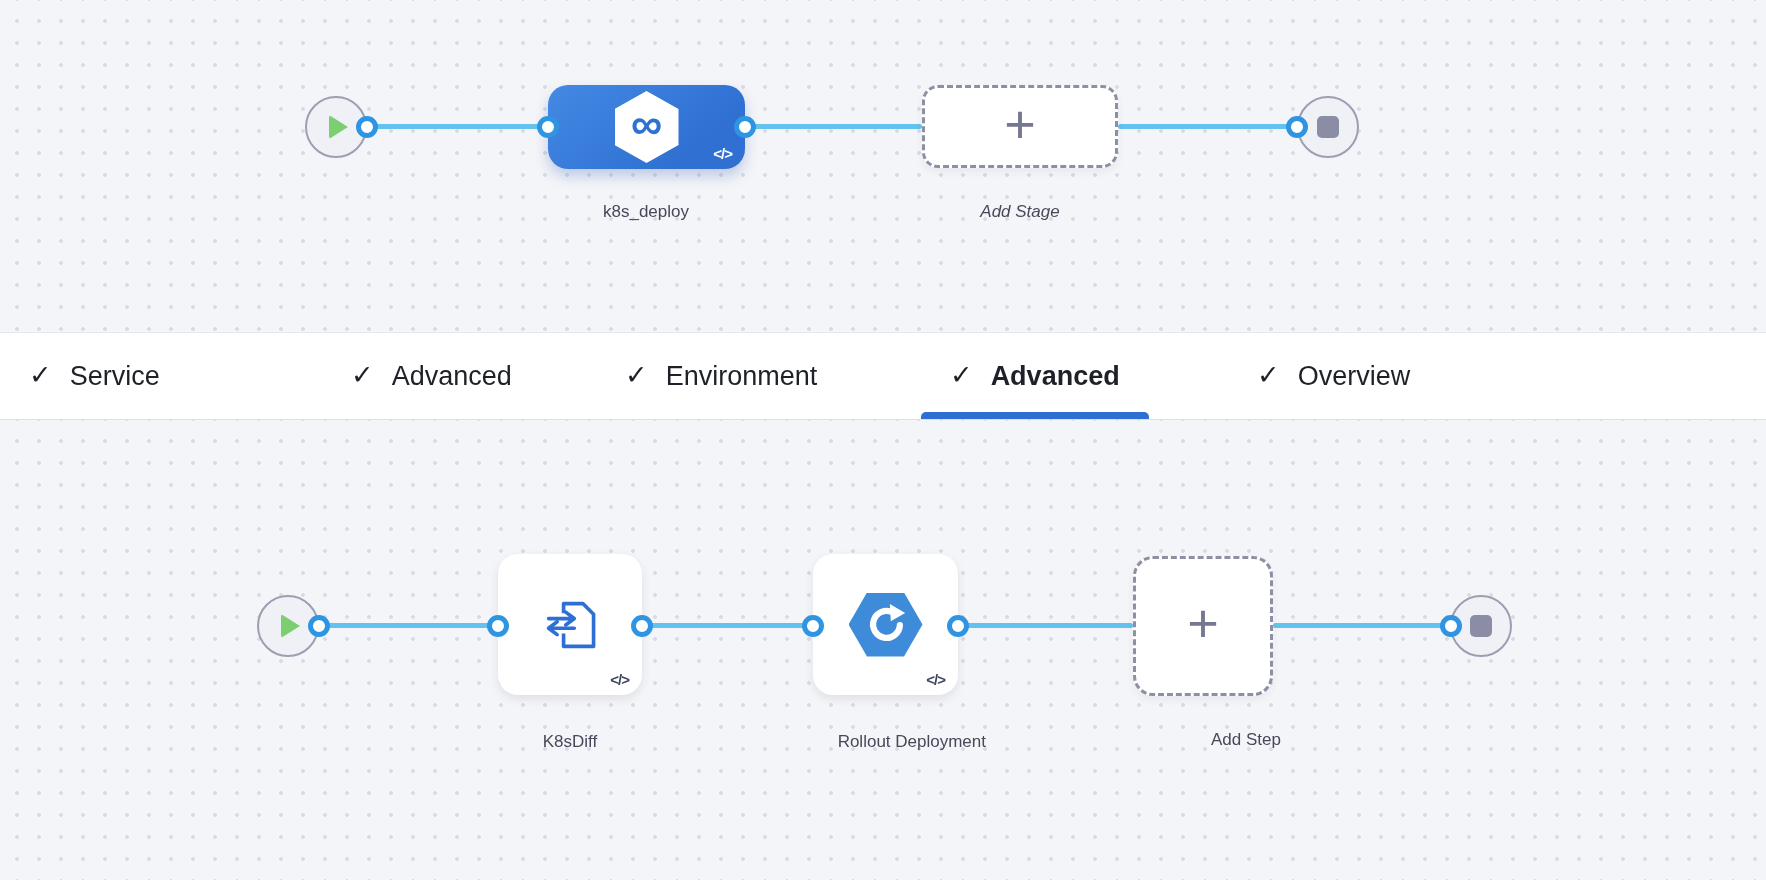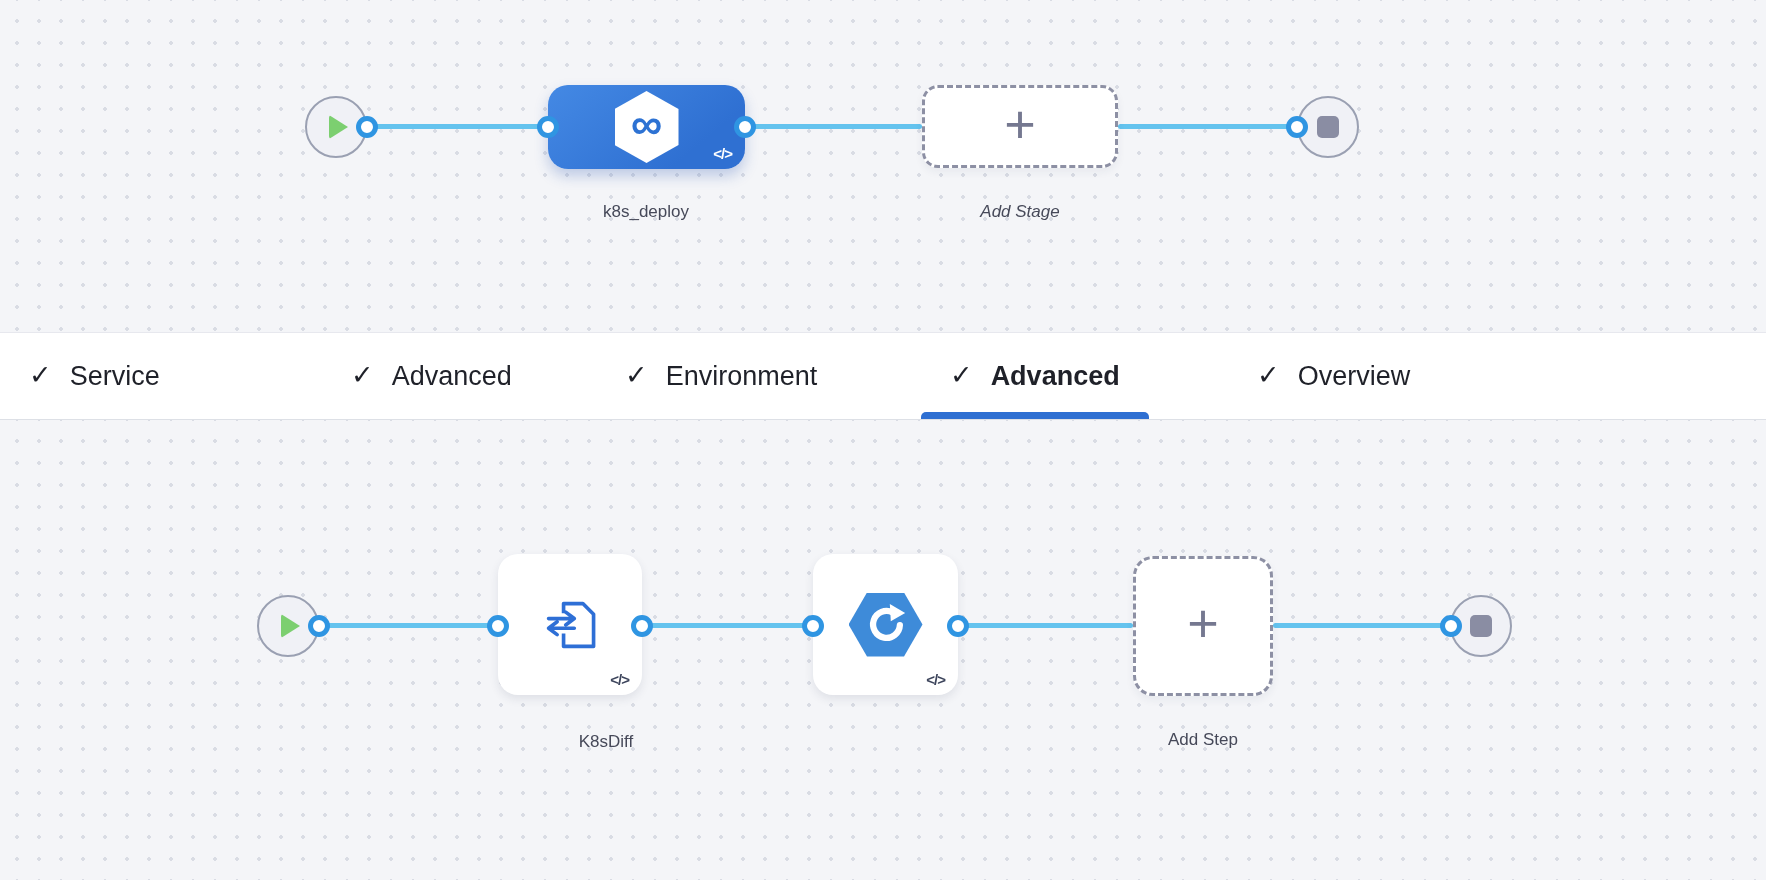--- a/index.html
+++ b/index.html
@@ -223,15 +223,16 @@
     <div class="stop-sq"></div>
   </div>
 
   <div class="port" style="left:319px; top:206px;"></div>
   <div class="port" style="left:498px; top:206px;"></div>
   <div class="port" style="left:642px; top:206px;"></div>
   <div class="port" style="left:813px; top:206px;"></div>
   <div class="port" style="left:958px; top:206px;"></div>
   <div class="port" style="left:1451px; top:206px;"></div>
 
-  <div class="node-label" style="left:570px; top:300px;margin-left:36px;">K8sDiff</div>
-  <div class="node-label" style="left:1203px; top:298px;">Add Step</div>
+  <div class="node-label" style="left:570px; top:300px;">K8sDiff</div>
+  <div class="node-label" style="left:886px; top:300px; width:200px;">Rollout Deployment</div>
+  <div class="node-label" style="left:1246px; top:298px;">Add Step</div>
 </div>
 
 </body></html>

